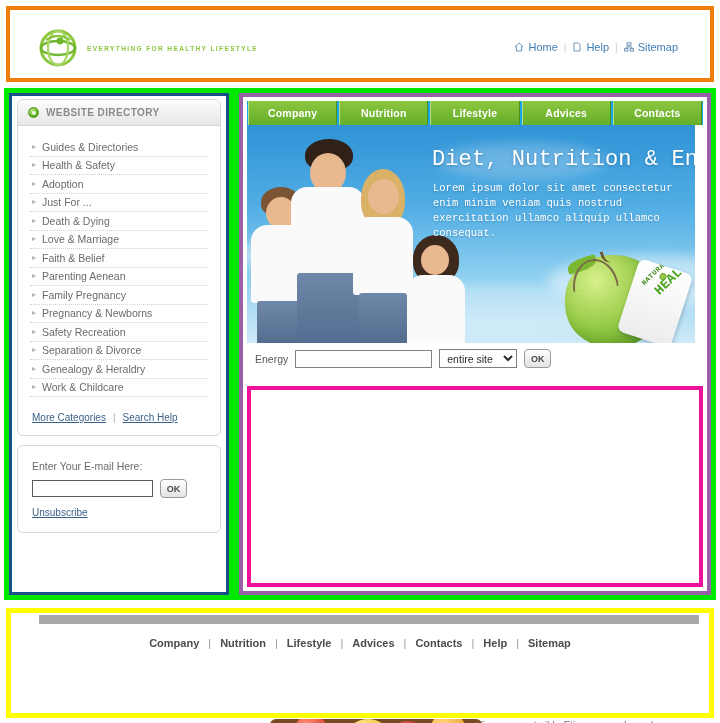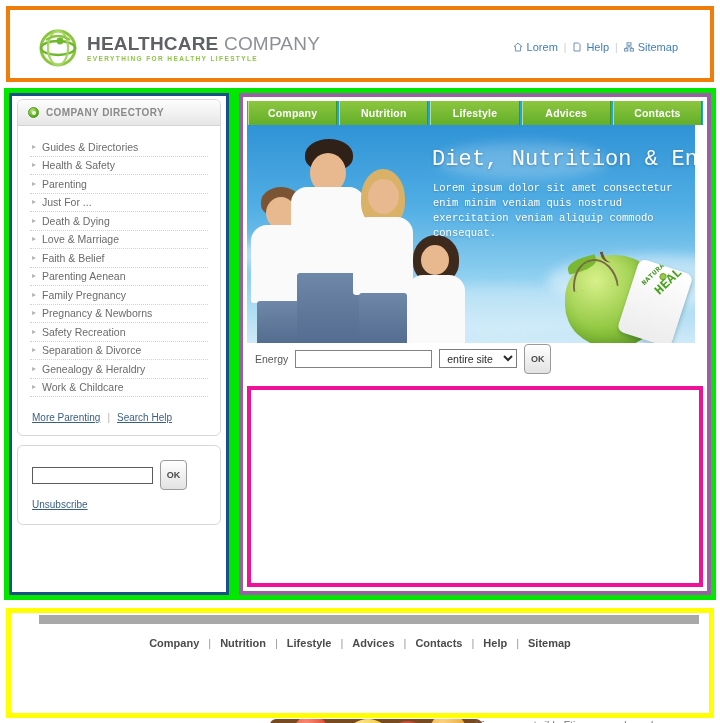--- a/index.html
+++ b/index.html
@@ -121,21 +121,21 @@
   .news-panel { width: 204px; margin-top: 9px; }
   .news-body { padding: 14px 14px 12px 14px; }
   .news-label { font-size: 10.5px; color: #6b6b6b; margin-bottom: 7px; }
   .news-row { display: flex; align-items: center; gap: 7px; }
   .news-input {
     width: 121px; height: 17px; border: 1px solid #5b5b5b;
     background: #fff; font-size: 10px; padding: 0 3px;
     font-family: "Liberation Sans", sans-serif;
   }
   .btn-ok {
-    min-width: 27px; height: 30px; border: 1px solid #9a9a9a; border-radius: 4px;
+    min-width: 27px; height: 19px; border: 1px solid #9a9a9a; border-radius: 4px;
     background: linear-gradient(#ffffff, #e2e2e2);
     font-size: 9px; font-weight: bold; color: #4a4a4a;
     cursor: pointer; font-family: "Liberation Sans", sans-serif;
   }
   .news-unsub {
     display: inline-block; margin-top: 9px; font-size: 10px;
     color: #3a5f86; text-decoration: underline;
   }
 
   
@@ -287,34 +287,30 @@
     <div class="header-in">
       <div class="logo-wrap">
         <svg class="logo-mark" viewBox="0 0 40 40">
           <circle cx="20" cy="20" r="17" fill="none" stroke="#8cc63f" stroke-width="3"></circle>
           <ellipse cx="20" cy="20" rx="17" ry="7" fill="none" stroke="#6fb82e" stroke-width="2.4"></ellipse>
           <ellipse cx="20" cy="20" rx="10" ry="17" fill="none" stroke="#a6d663" stroke-width="2.2"></ellipse>
           <path d="M8 12 Q20 4 32 12" fill="none" stroke="#8cc63f" stroke-width="2.4"></path>
           <circle cx="22" cy="13" r="3.4" fill="#6fb82e"></circle>
         </svg>
         <div class="logo-text">
-          <div class="logo-title">
-            <span class="t1">HEALTHCARE</span>
-            <span class="t2">COMPANY</span>
-          </div>
           <div class="logo-sub">EVERYTHING FOR HEALTHY LIFESTYLE</div>
         </div>
       </div>
 
       <div class="header-nav">
         <a href="#">
           <svg class="hicon" viewBox="0 0 10 10">
             <path d="M5 1 L9 4.6 H7.6 V9 H2.4 V4.6 H1 Z" fill="none" stroke="#6f93b5" stroke-width="1"></path>
           </svg>
-          <span>Lorem</span>
+          <span>Home</span>
         </a>
         <span class="sep">|</span>
         <a href="#">
           <svg class="hicon" viewBox="0 0 10 10">
             <path d="M2 1 H6.5 L8 2.6 V9 H2 Z" fill="none" stroke="#6f93b5" stroke-width="1"></path>
           </svg>
           <span>Help</span>
         </a>
         <span class="sep">|</span>
         <a href="#">
@@ -331,34 +327,34 @@
   </div>
 
   <div class="frame-sidebar">
     <div class="frame-sidebar-inner"></div>
 
     <div class="sb-area">
 
       <div class="panel dir-panel">
         <div class="panel-head">
           <span class="bullet-dot"></span>
-          <span class="panel-title">COMPANY DIRECTORY</span>
+          <span class="panel-title">WEBSITE DIRECTORY</span>
         </div>
         <div class="dir-list">
           <a class="dir-item" href="#">
             <span class="chev">▸</span>
             <span>Guides &amp; Directories</span>
           </a>
           <a class="dir-item" href="#">
             <span class="chev">▸</span>
             <span>Health &amp; Safety</span>
           </a>
           <a class="dir-item" href="#">
             <span class="chev">▸</span>
-            <span>Parenting</span>
+            <span>Adoption</span>
           </a>
           <a class="dir-item" href="#">
             <span class="chev">▸</span>
             <span>Just For ...</span>
           </a>
           <a class="dir-item" href="#">
             <span class="chev">▸</span>
             <span>Death &amp; Dying</span>
           </a>
           <a class="dir-item" href="#">
@@ -392,28 +388,29 @@
           <a class="dir-item" href="#">
             <span class="chev">▸</span>
             <span>Genealogy &amp; Heraldry</span>
           </a>
           <a class="dir-item" href="#">
             <span class="chev">▸</span>
             <span>Work &amp; Childcare</span>
           </a>
         </div>
         <div class="dir-links">
-          <a href="#">More Parenting</a>
+          <a href="#">More Categories</a>
           <span class="bar">|</span>
           <a href="#">Search Help</a>
         </div>
       </div>
 
       <div class="panel news-panel">
         <div class="news-body">
+          <div class="news-label">Enter Your E-mail Here:</div>
           <div class="news-row">
             <input class="news-input" type="text" value="" style="">
             <button class="btn-ok">OK</button>
           </div>
           <a class="news-unsub" href="#">Unsubscribe</a>
         </div>
       </div>
     </div>
   </div>
 
@@ -459,21 +456,21 @@
             </div>
 
             <div class="person" style="left:158px; top:110px; width:62px; height:108px;">
               <div class="p-hair" style="left:8px; top:0; width:46px; height:48px; background:#3e2a1c;"></div>
               <div class="p-head" style="left:16px; top:10px; width:28px; height:30px;"></div>
               <div class="p-shirt" style="left:2px; top:40px; width:58px; height:70px;"></div>
             </div>
           </div>
 
           <div class="hero-title">Diet, Nutrition &amp; Energy</div>
-          <div class="hero-sub">Lorem ipsum dolor sit amet consectetur enim minim veniam quis nostrud exercitation veniam aliquip commodo consequat.</div>
+          <div class="hero-sub">Lorem ipsum dolor sit amet consectetur enim minim veniam quis nostrud exercitation ullamco aliquip ullamco consequat.</div>
 
           <div class="apple-wrap">
             <div class="apple-body"></div>
             <div class="apple-stem"></div>
             <div class="apple-leaf"></div>
             <div class="tag-string"></div>
             <div class="tag">
               <div class="tag-hole"></div>
               <div class="tag-t1">NATURAL</div>
               <div class="tag-t2">HEALTH</div>

